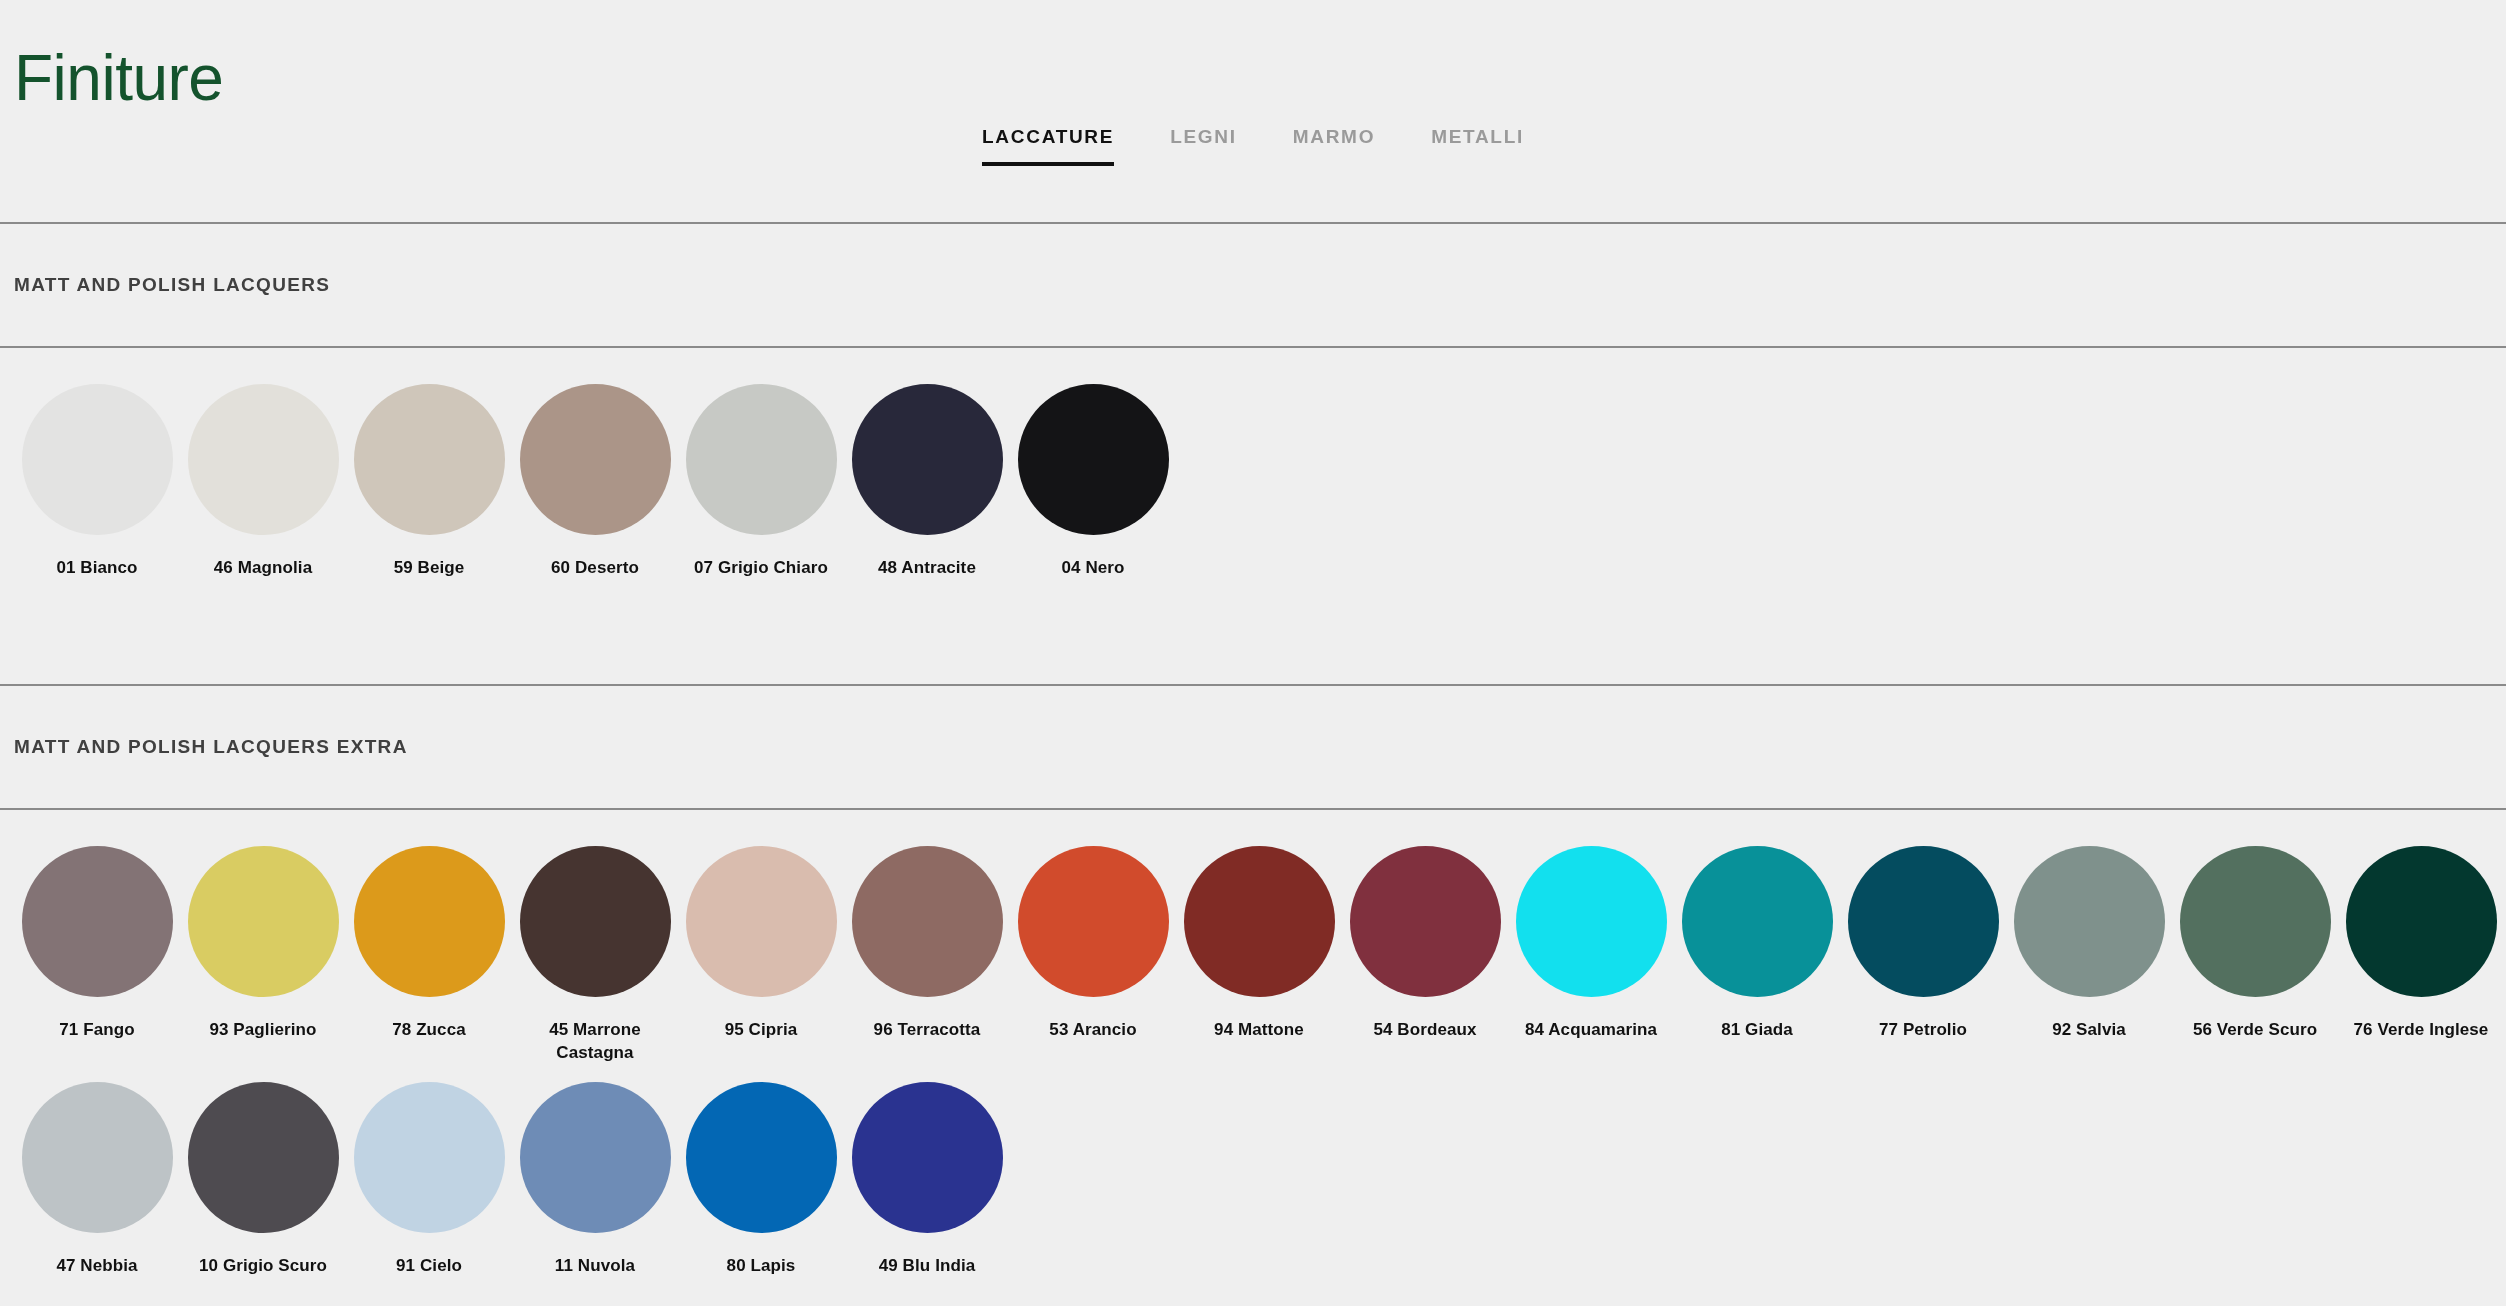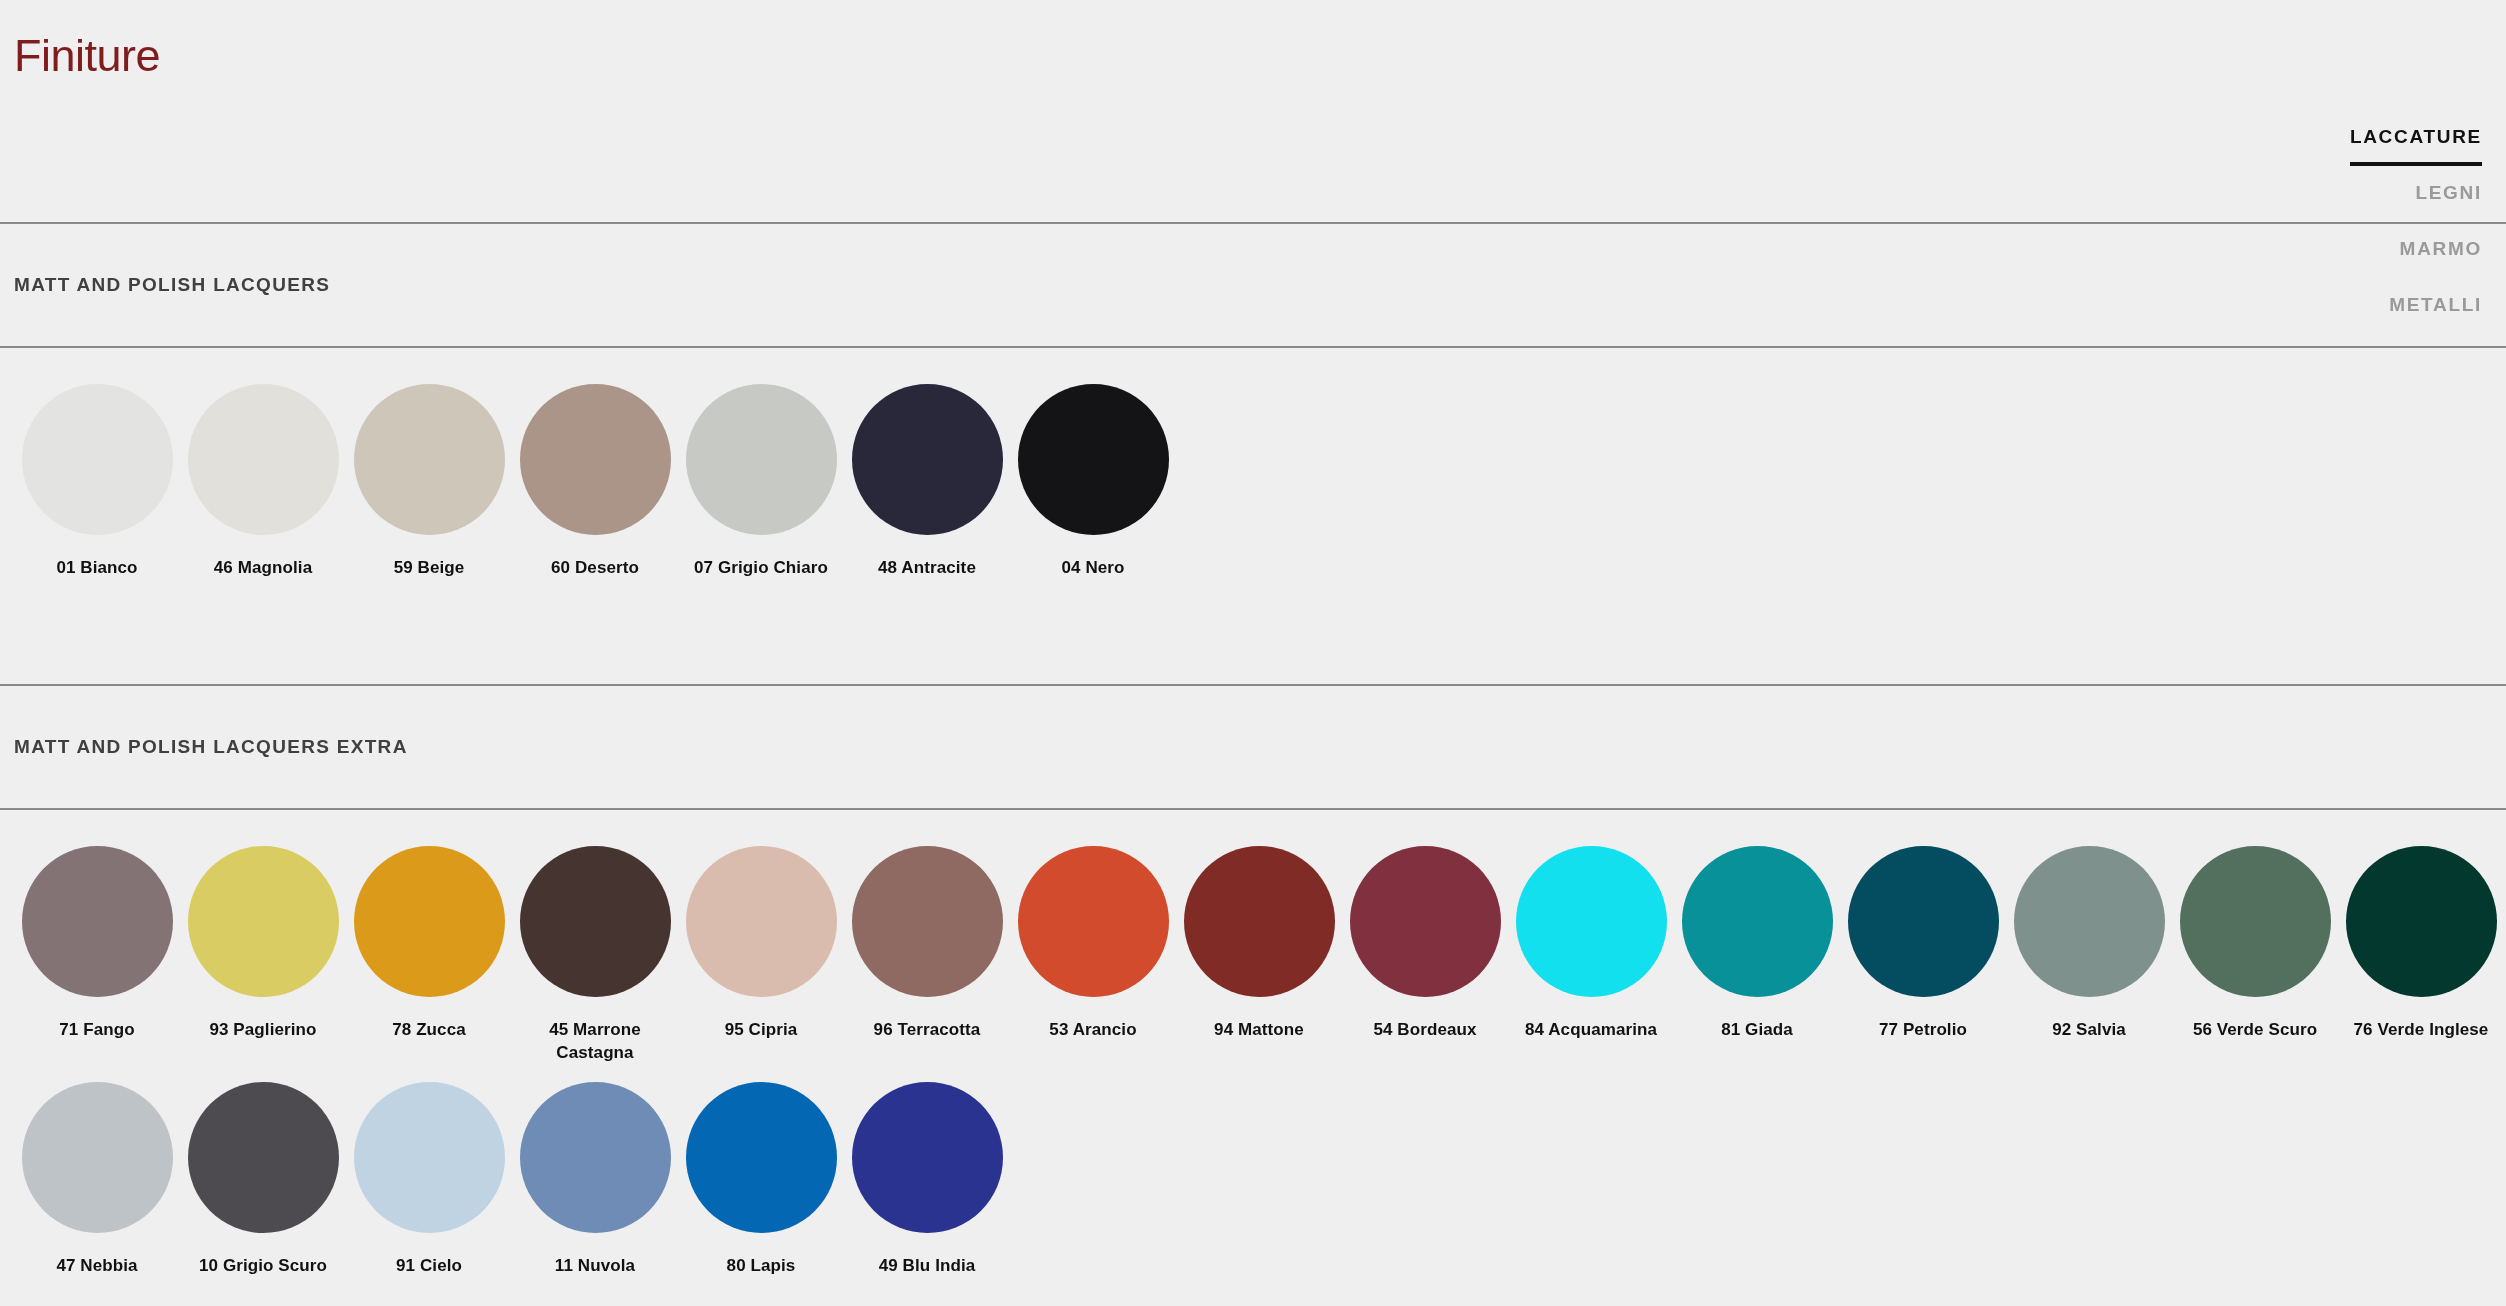--- a/index.html
+++ b/index.html
@@ -14,38 +14,37 @@
     color: #111111;
     overflow: hidden;
     position: relative;
   }
 
   
   .page-title {
     position: absolute;
     left: 14px;
     top: 2px;
-    font-size: 45px;
+    font-size: 64px;
     font-weight: 400;
     line-height: 1.05;
     letter-spacing: -0.5px;
-    color: #7f1d1d;
+    color: #14532d;
     white-space: nowrap;
   }
 
   .tabnav {
     position: absolute;
     top: 126px;
     left: 0;
     width: 100%;
     display: flex;
     justify-content: center;
-    align-items: flex-end;
-    gap: 16px;
-    flex-direction: column;
+    align-items: flex-start;
+    gap: 8px;
   }
   .tab {
     position: relative;
     font-size: 19px;
     font-weight: 700;
     letter-spacing: 1.7px;
     color: #9a9a9a;
     padding: 0 24px 18px 24px;
     white-space: nowrap;
     background: none;

